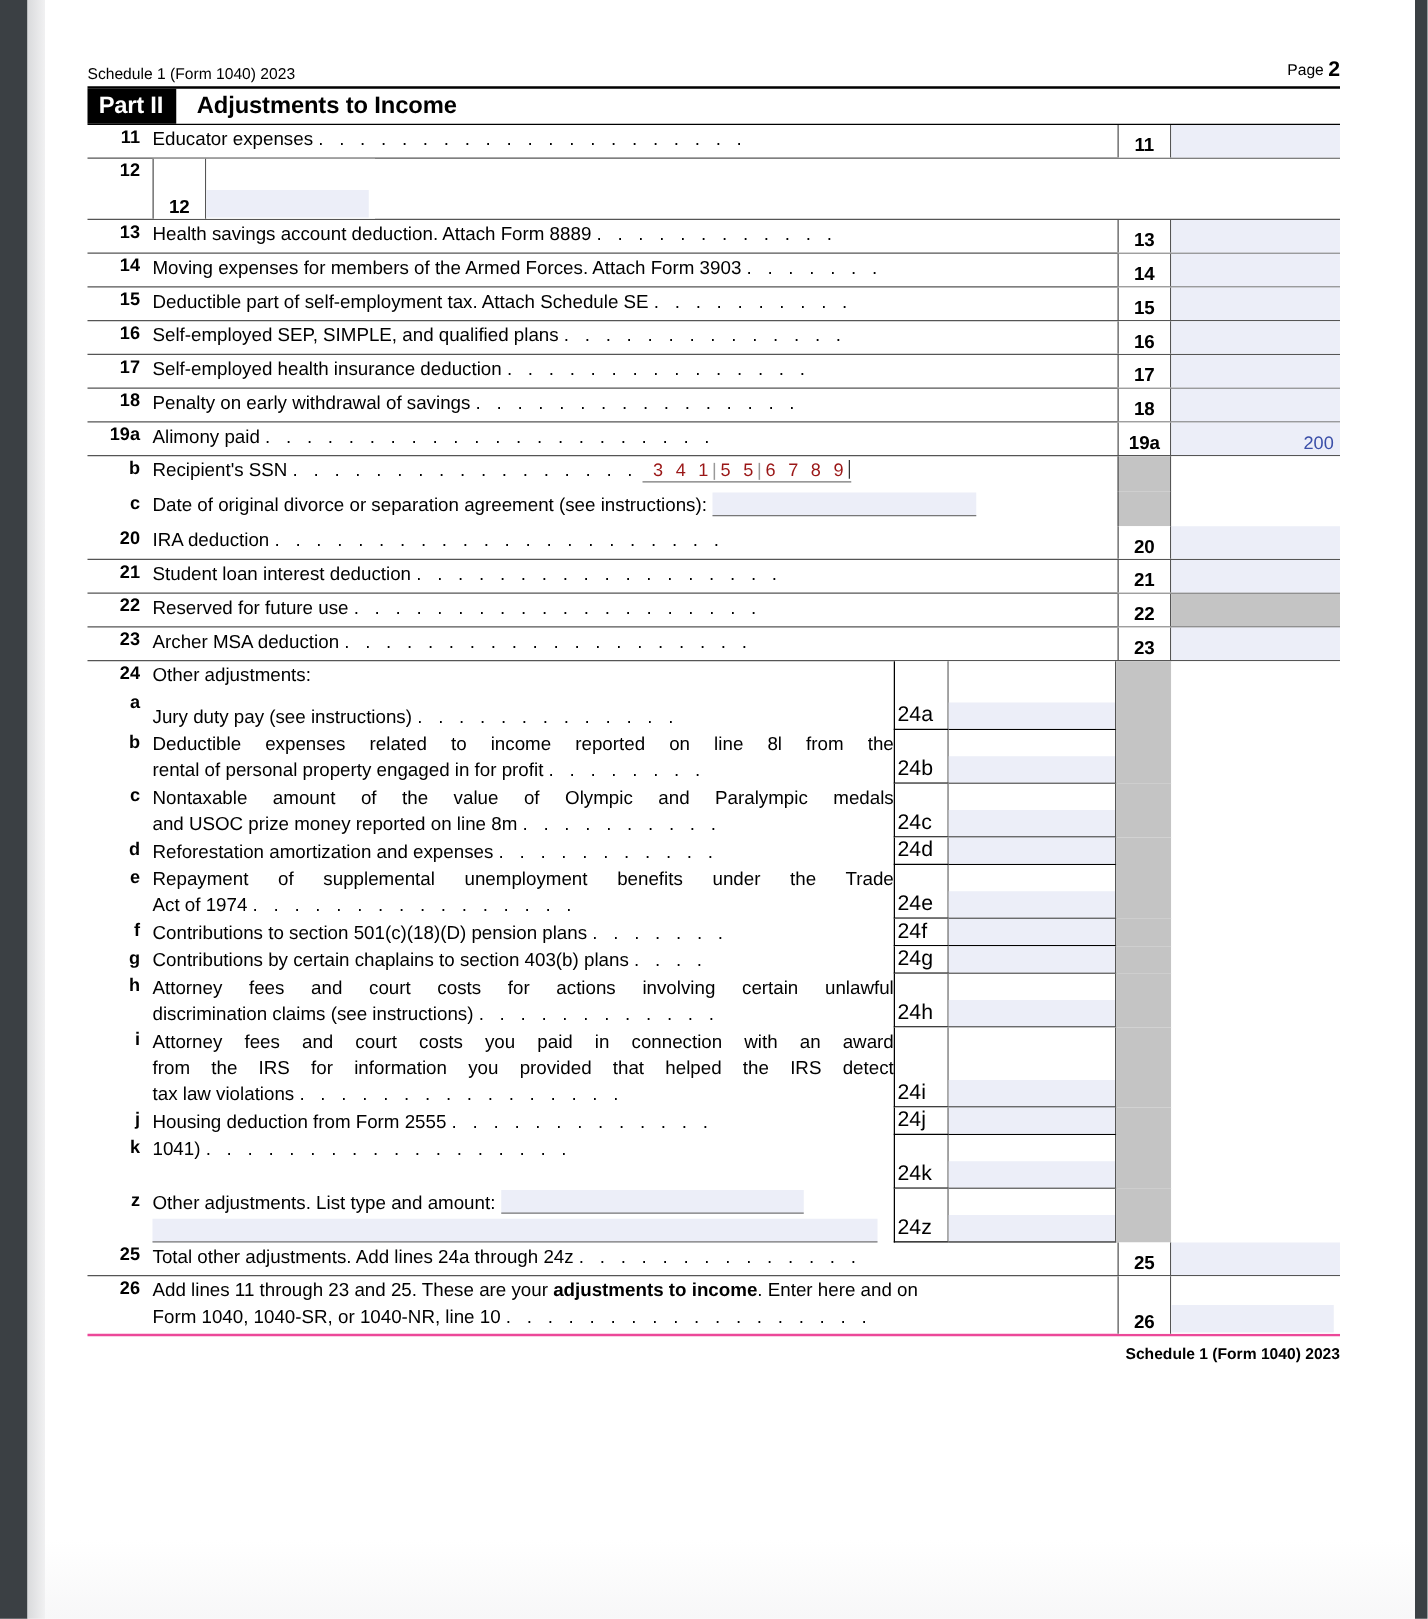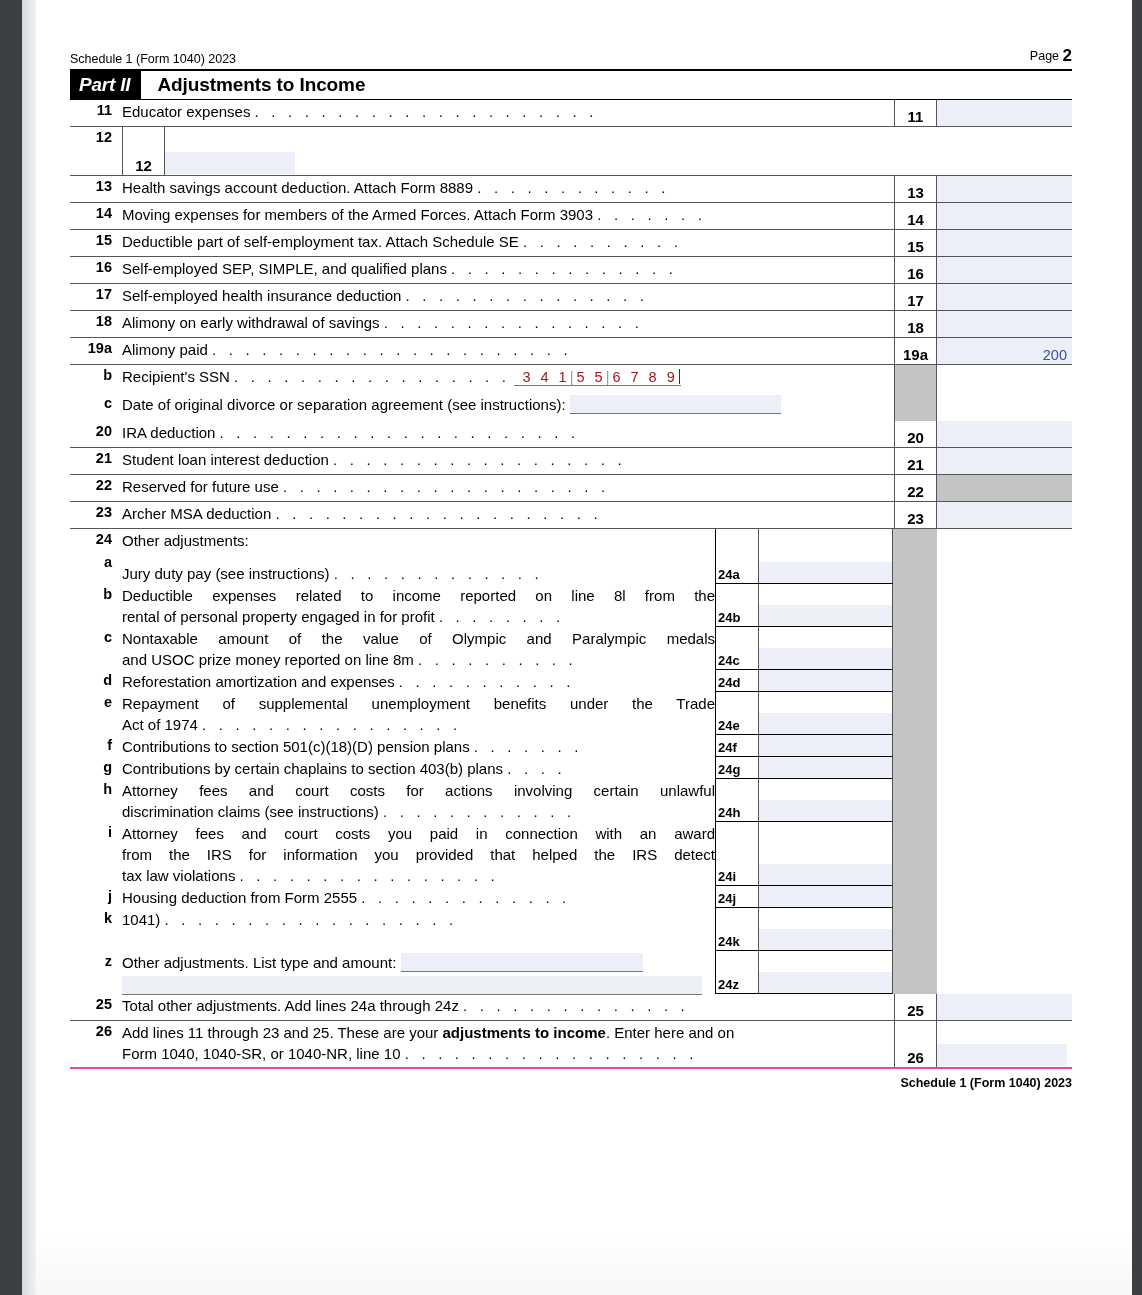--- a/index.html
+++ b/index.html
@@ -28,21 +28,21 @@
          font-size:12.5px; color:#000; padding-bottom:3px; }
   .hdr .right { font-size:12.5px; }
   .hdr .right b { font-size:17px; font-weight:bold; vertical-align:-1px; }
 
   .rule-top { border-top:2px solid #000; }
 
   
   .partbar { display:flex; align-items:stretch; height:29px; border-bottom:1.6px solid #000; }
   .partbar .tag { background:#000; color:#fff; font-weight:bold; font-size:19px;
                   padding:1px 11px 2px 9px; display:flex; align-items:center;
-                  letter-spacing:-.2px;font-style:italic; }
+                  letter-spacing:-.2px; }
   .partbar .ttl { font-weight:bold; font-size:19px; color:#000; display:flex;
                   align-items:center; padding-left:16px; letter-spacing:-.1px; }
 
   
   .row { display:flex; position:relative; }
   .numc  { width:52px; flex:0 0 52px; font-weight:bold; font-size:14.5px;
            text-align:right; padding-right:10px; padding-top:2px; }
   .numc.sub { font-weight:bold; }
   .desc  { flex:1 1 auto; font-size:15px; line-height:21px; padding-top:1px;
            position:relative; }
@@ -58,21 +58,21 @@
            padding-bottom:1px; background:#fff; }
   .boxno.shade { background:#c4c4c4; }
   .amt   { width:135px; flex:0 0 135px; background:#eceef8;
            display:flex; align-items:flex-end; justify-content:flex-end;
            padding:0 5px 1px 0; font-size:14.5px; color:#3b4fa8; }
   .amt.white { background:#fff; }
   .amt.gray  { background:#c4c4c4; }
 
   
   .mboxno { width:44px; flex:0 0 44px; border-left:1.6px solid #000;
-            border-right:1.6px solid #555; font-weight:bold; font-size:13px;
+            border-right:1.6px solid #555; font-weight:normal; font-size:17px;
             display:flex; align-items:flex-end; justify-content:flex-start;
             padding:0 4px 1px 2px; background:#fff; }
   .mamt   { width:134px; flex:0 0 134px; background:#fff;
             display:flex; align-items:flex-end; border-right:1.6px solid #555; }
   .mamt i { display:block; width:100%; height:21px; background:#eceef8; }
   .graycol{ width:44px; flex:0 0 44px; background:#c4c4c4; }
 
   .hl { border-bottom:1.6px solid #555; }
   .hlk{ border-bottom:1.6px solid #000; }
 
@@ -186,21 +186,21 @@
         <span class="dots">. . . . . . . . . . . . . . .</span>
       </div>
       <div class="amtwrap">
         <div class="boxno">17</div>
         <div class="amt"></div>
       </div>
     </div>
     <div class="row hl" style="height:27px;">
       <div class="numc">18</div>
       <div class="desc">
-        <span>Alimony on early withdrawal of savings</span>
+        <span>Penalty on early withdrawal of savings</span>
         <span class="dots">. . . . . . . . . . . . . . . .</span>
       </div>
       <div class="amtwrap">
         <div class="boxno">18</div>
         <div class="amt"></div>
       </div>
     </div>
 
     <div class="row hl" style="height:27px;">
       <div class="numc">19a</div>

